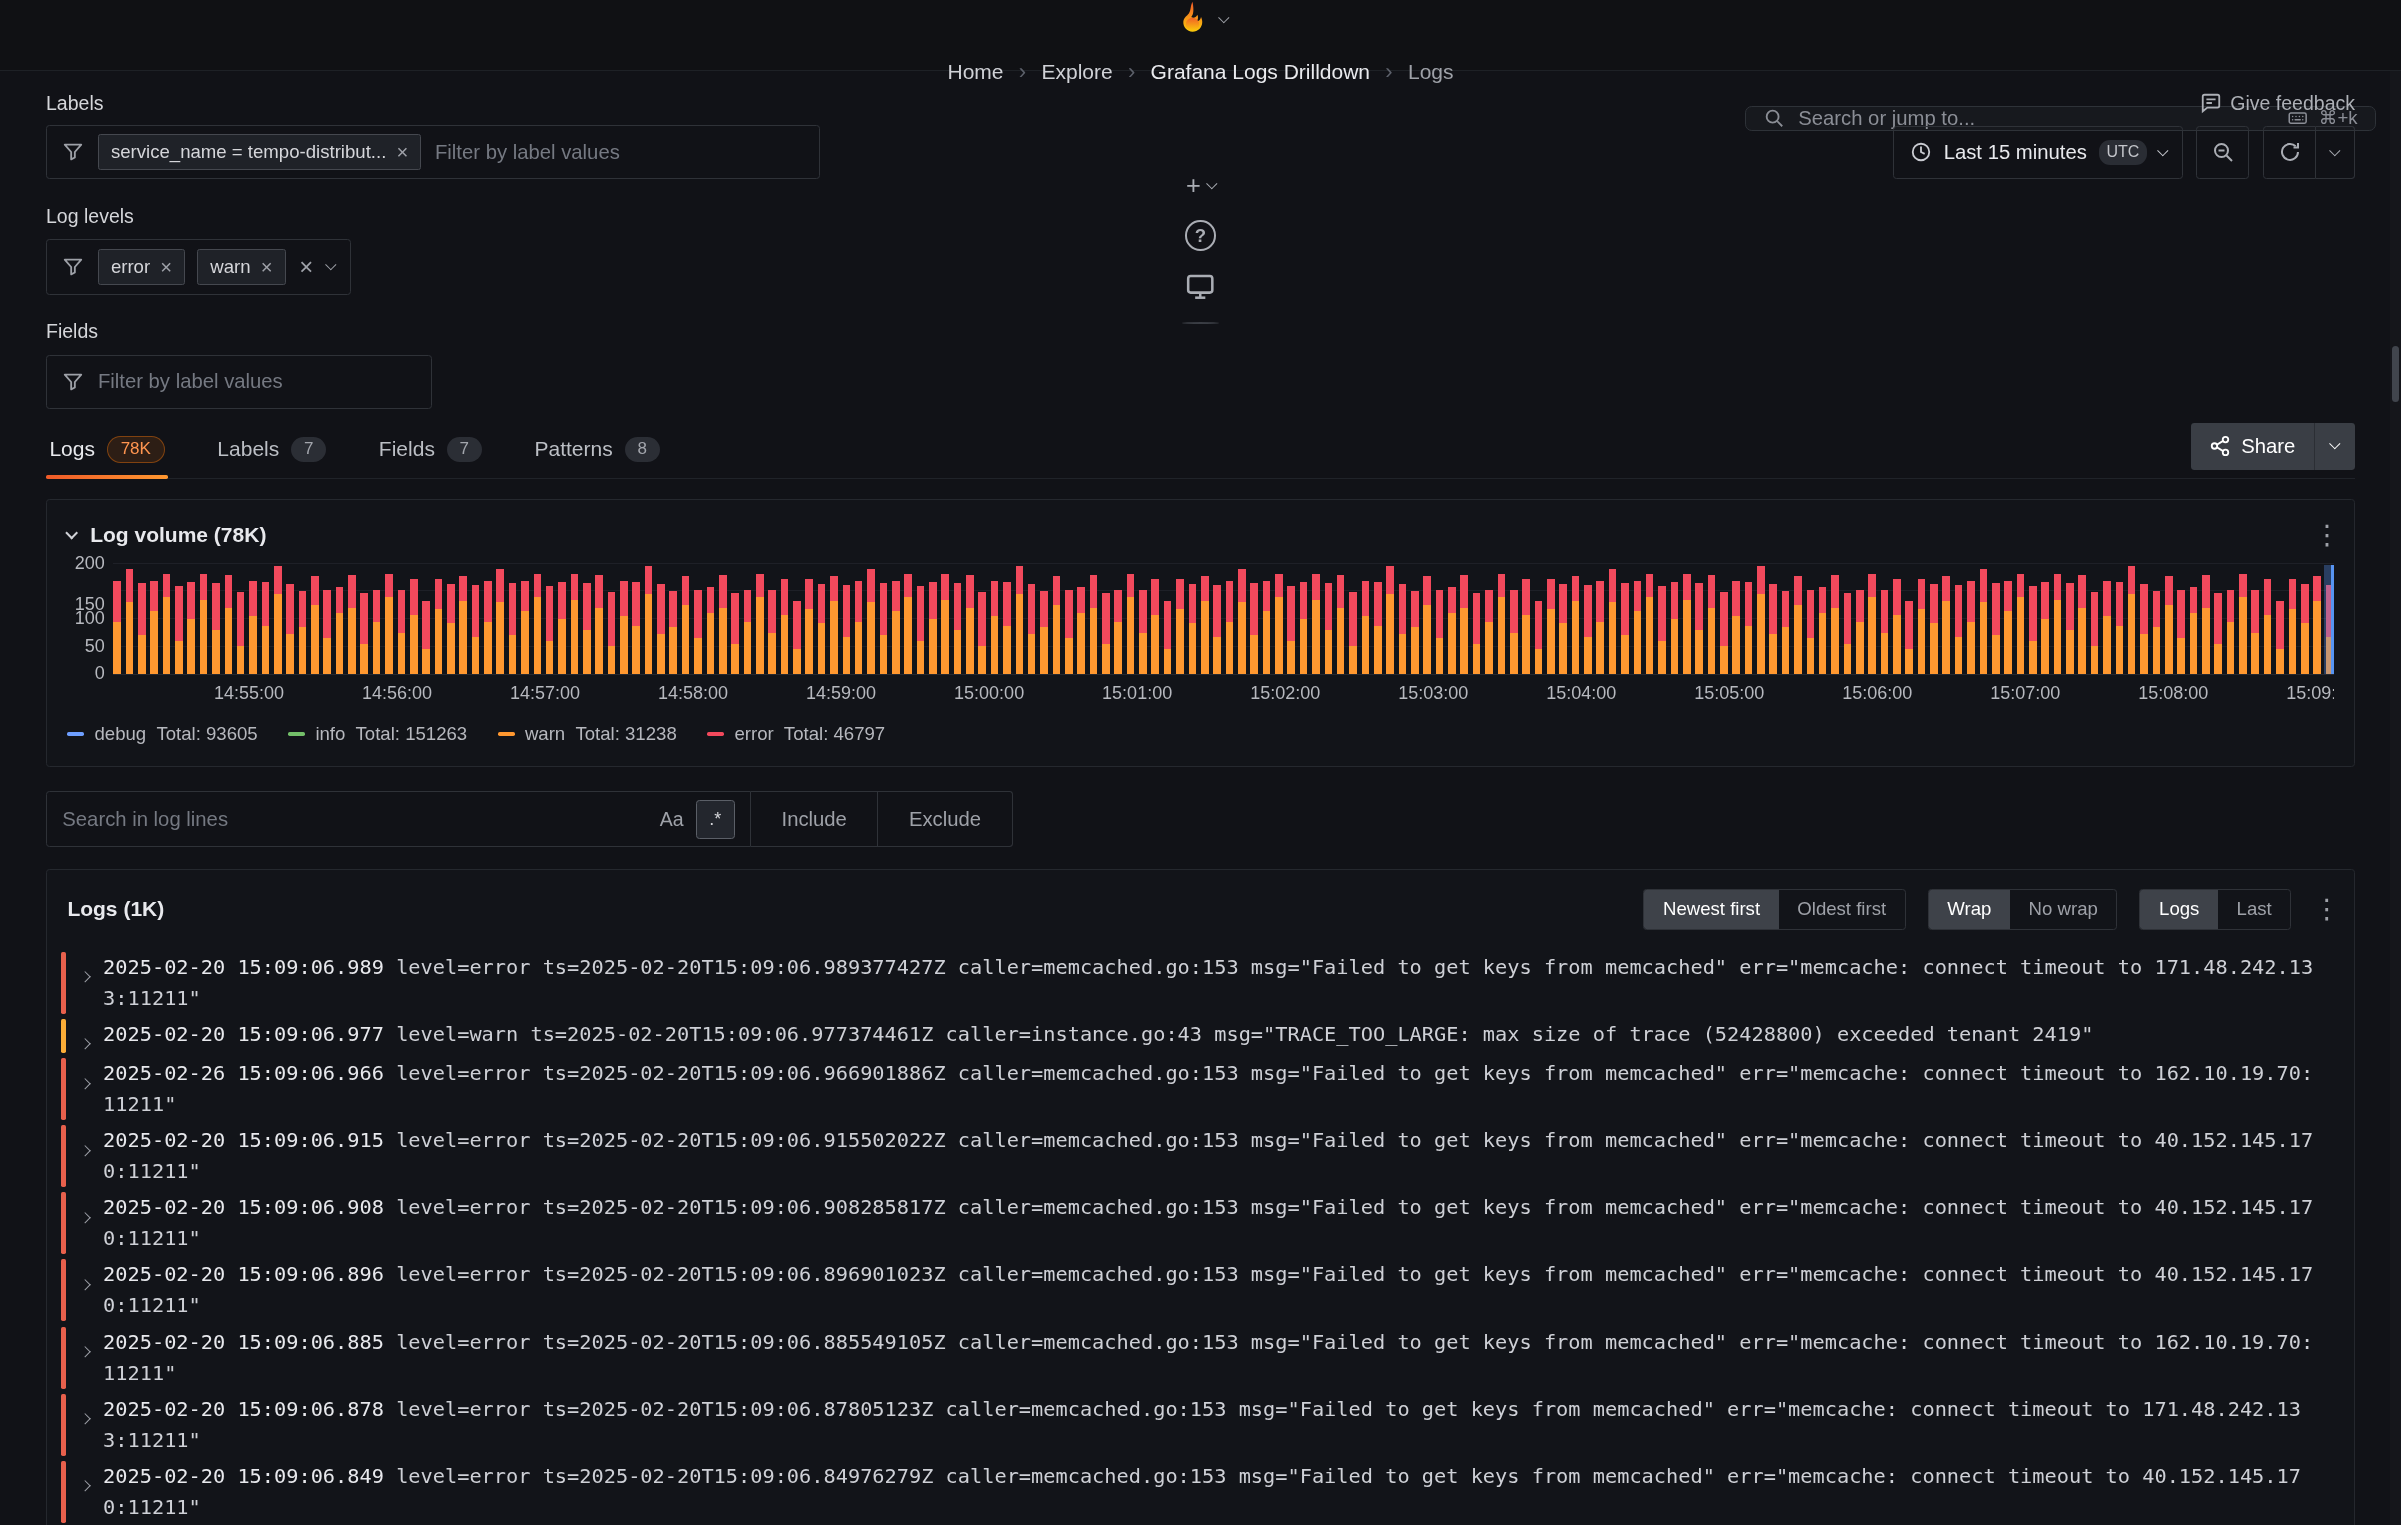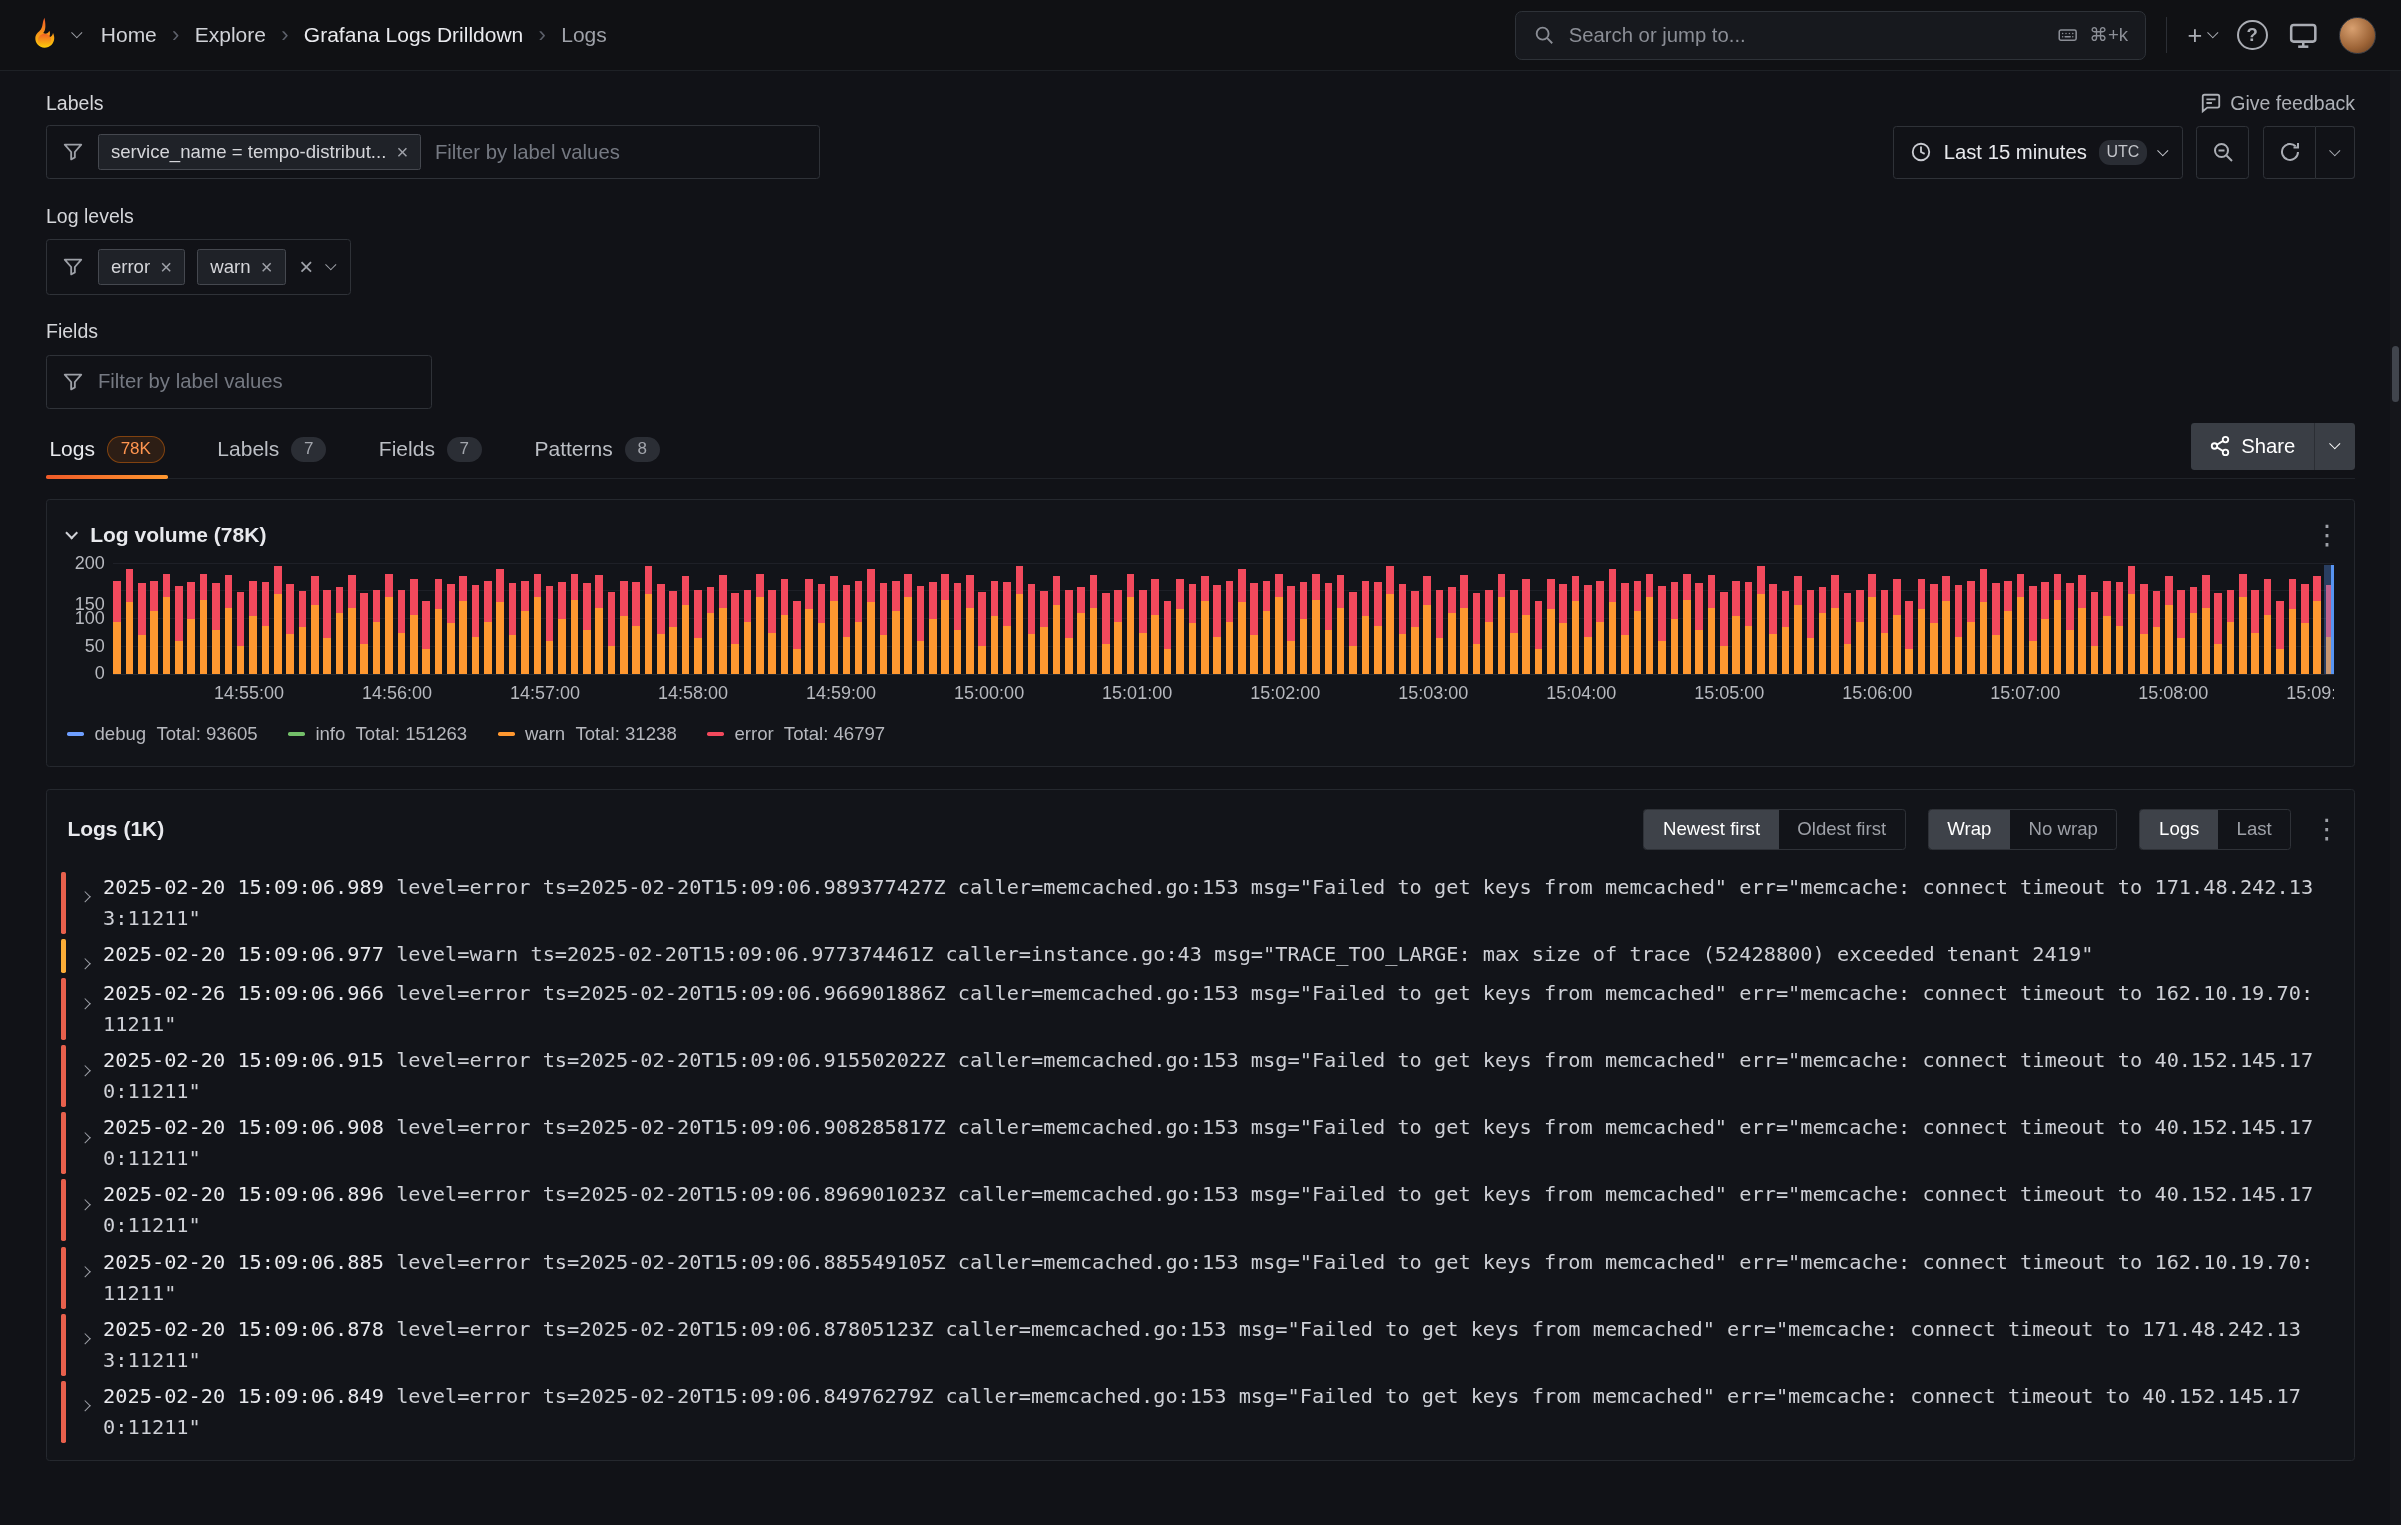--- a/index.html
+++ b/index.html
@@ -9,21 +9,21 @@
     font-family: "Liberation Sans", "DejaVu Sans", sans-serif;
     font-size: 20.3px; position: relative;
   }
   svg { display: block; }
   .chev { display:inline-block; width:9.3px; height:9.3px; border-right:2.1px solid currentColor; border-bottom:2.1px solid currentColor; }
   .chev.down { transform: rotate(45deg) translate(-1.7px,-1.7px); }
   .chev.right { transform: rotate(-45deg); }
   .chev.sm { width:7.6px; height:7.6px; border-width:1.7px; }
 
   
-  .nav { height:71px; display:flex; align-items:center; gap:20.3px; padding:0 25.4px; background:#101114; border-bottom:0.8px solid #1e2126; }
+  .nav { height:71px; display:flex; align-items:center; gap:20.3px; padding:0 25.4px; background:#101114; border-bottom:0.8px solid #1e2126;flex-direction:column; }
   .logo-wrap { display:flex; align-items:center; gap:8.5px; color:#9ea1a8; cursor:pointer; }
   .crumbs { display:flex; align-items:center; gap:15.3px; font-size:21px; }
   .crumb { color:#d0d2d7; cursor:pointer; }
   .crumb.strong { color:#e9eaee; font-weight:500; }
   .crumb.dim { color:#9ea1a8; }
   .sep { color:#5c606a; font-size:22px; }
   .nav-search { margin-left:auto; width:631px; height:49px; border:0.8px solid #2e3238; background:#17191e; border-radius:6.8px; display:flex; align-items:center; gap:13.6px; padding:0 17px; color:#8b8e96; }
   .nav-search input { flex:1; background:transparent; border:0; outline:none; color:#d5d6da; font:inherit; }
   .nav-search input::placeholder { color:#8b8e96; }
   .kbd-hint { display:flex; align-items:center; gap:8.5px; color:#8b8e96; font-size:18.6px; }
@@ -1081,20 +1081,29 @@
             <span>Total: 31238</span>
           </div>
           <div class="leg-item">
             <span class="dash" style="background: rgb(242, 73, 92);"></span>
             <span>error</span>
             <span>Total: 46797</span>
           </div>
         </div>
     </section>
 
+    <div class="line-filter-row">
+      <div class="search-lines">
+        <input placeholder="Search in log lines" style="">
+        <span class="aa">Aa</span>
+        <span class="regex">.*</span>
+      </div>
+      <div class="lf-btn">Include</div>
+      <div class="lf-btn last">Exclude</div>
+    </div>
 
     <section class="panel logs-panel">
       <div class="logs-head">
         <span class="logs-title">Logs (1K)</span>
         <div class="head-right">
           <div class="seg" id="sort-seg">
               <div class="seg-item active">Newest first</div>
               <div class="seg-item">Oldest first</div>
             </div>
           <div class="seg" id="wrap-seg">

